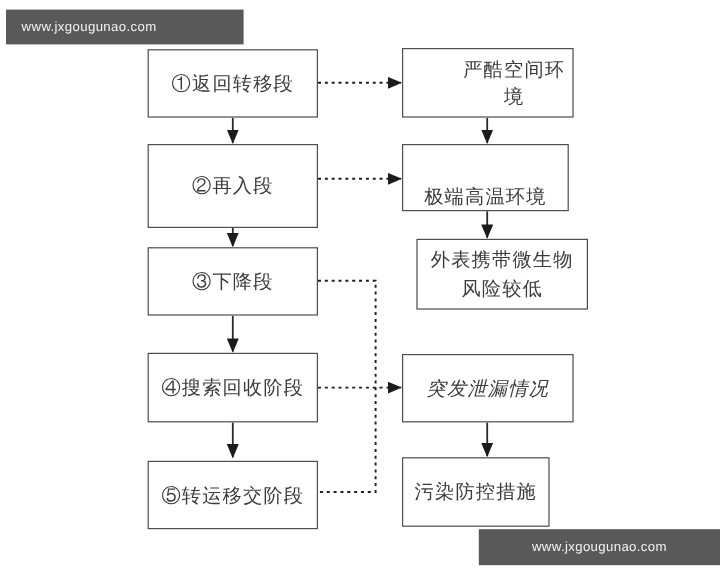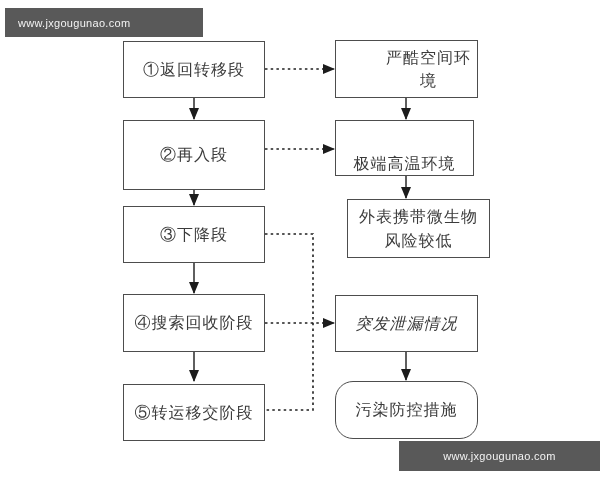--- a/index.html
+++ b/index.html
@@ -46,21 +46,21 @@
   .b-l1{left:123px;top:41px;width:142px;height:57px;}
   .b-l2{left:123px;top:120px;width:142px;height:70px;}
   .b-l3{left:123px;top:206px;width:142px;height:57px;}
   .b-l4{left:123px;top:294px;width:142px;height:58px;}
   .b-l5{left:123px;top:384px;width:142px;height:57px;}
   
   .b-r1{left:335px;top:40px;width:143px;height:58px;padding-left:44px;}
   .b-r2{left:335px;top:120px;width:139px;height:56px;align-items:flex-end;}
   .b-r3{left:335px;top:199px;width:143px;height:59px;margin-left:12px;}
   .b-r4{left:335px;top:295px;width:143px;height:57px;font-style:italic;}
-  .b-r5{left:335px;top:381px;width:143px;height:58px;border-radius:18px;}
+  .b-r5{left:335px;top:381px;width:123px;height:58px;}
 </style>
 </head>
 <body>
 
 <div class="canvas">
 
   <div class="wm wm-top">
     <span>www.jxgougunao.com</span>
   </div>
 

